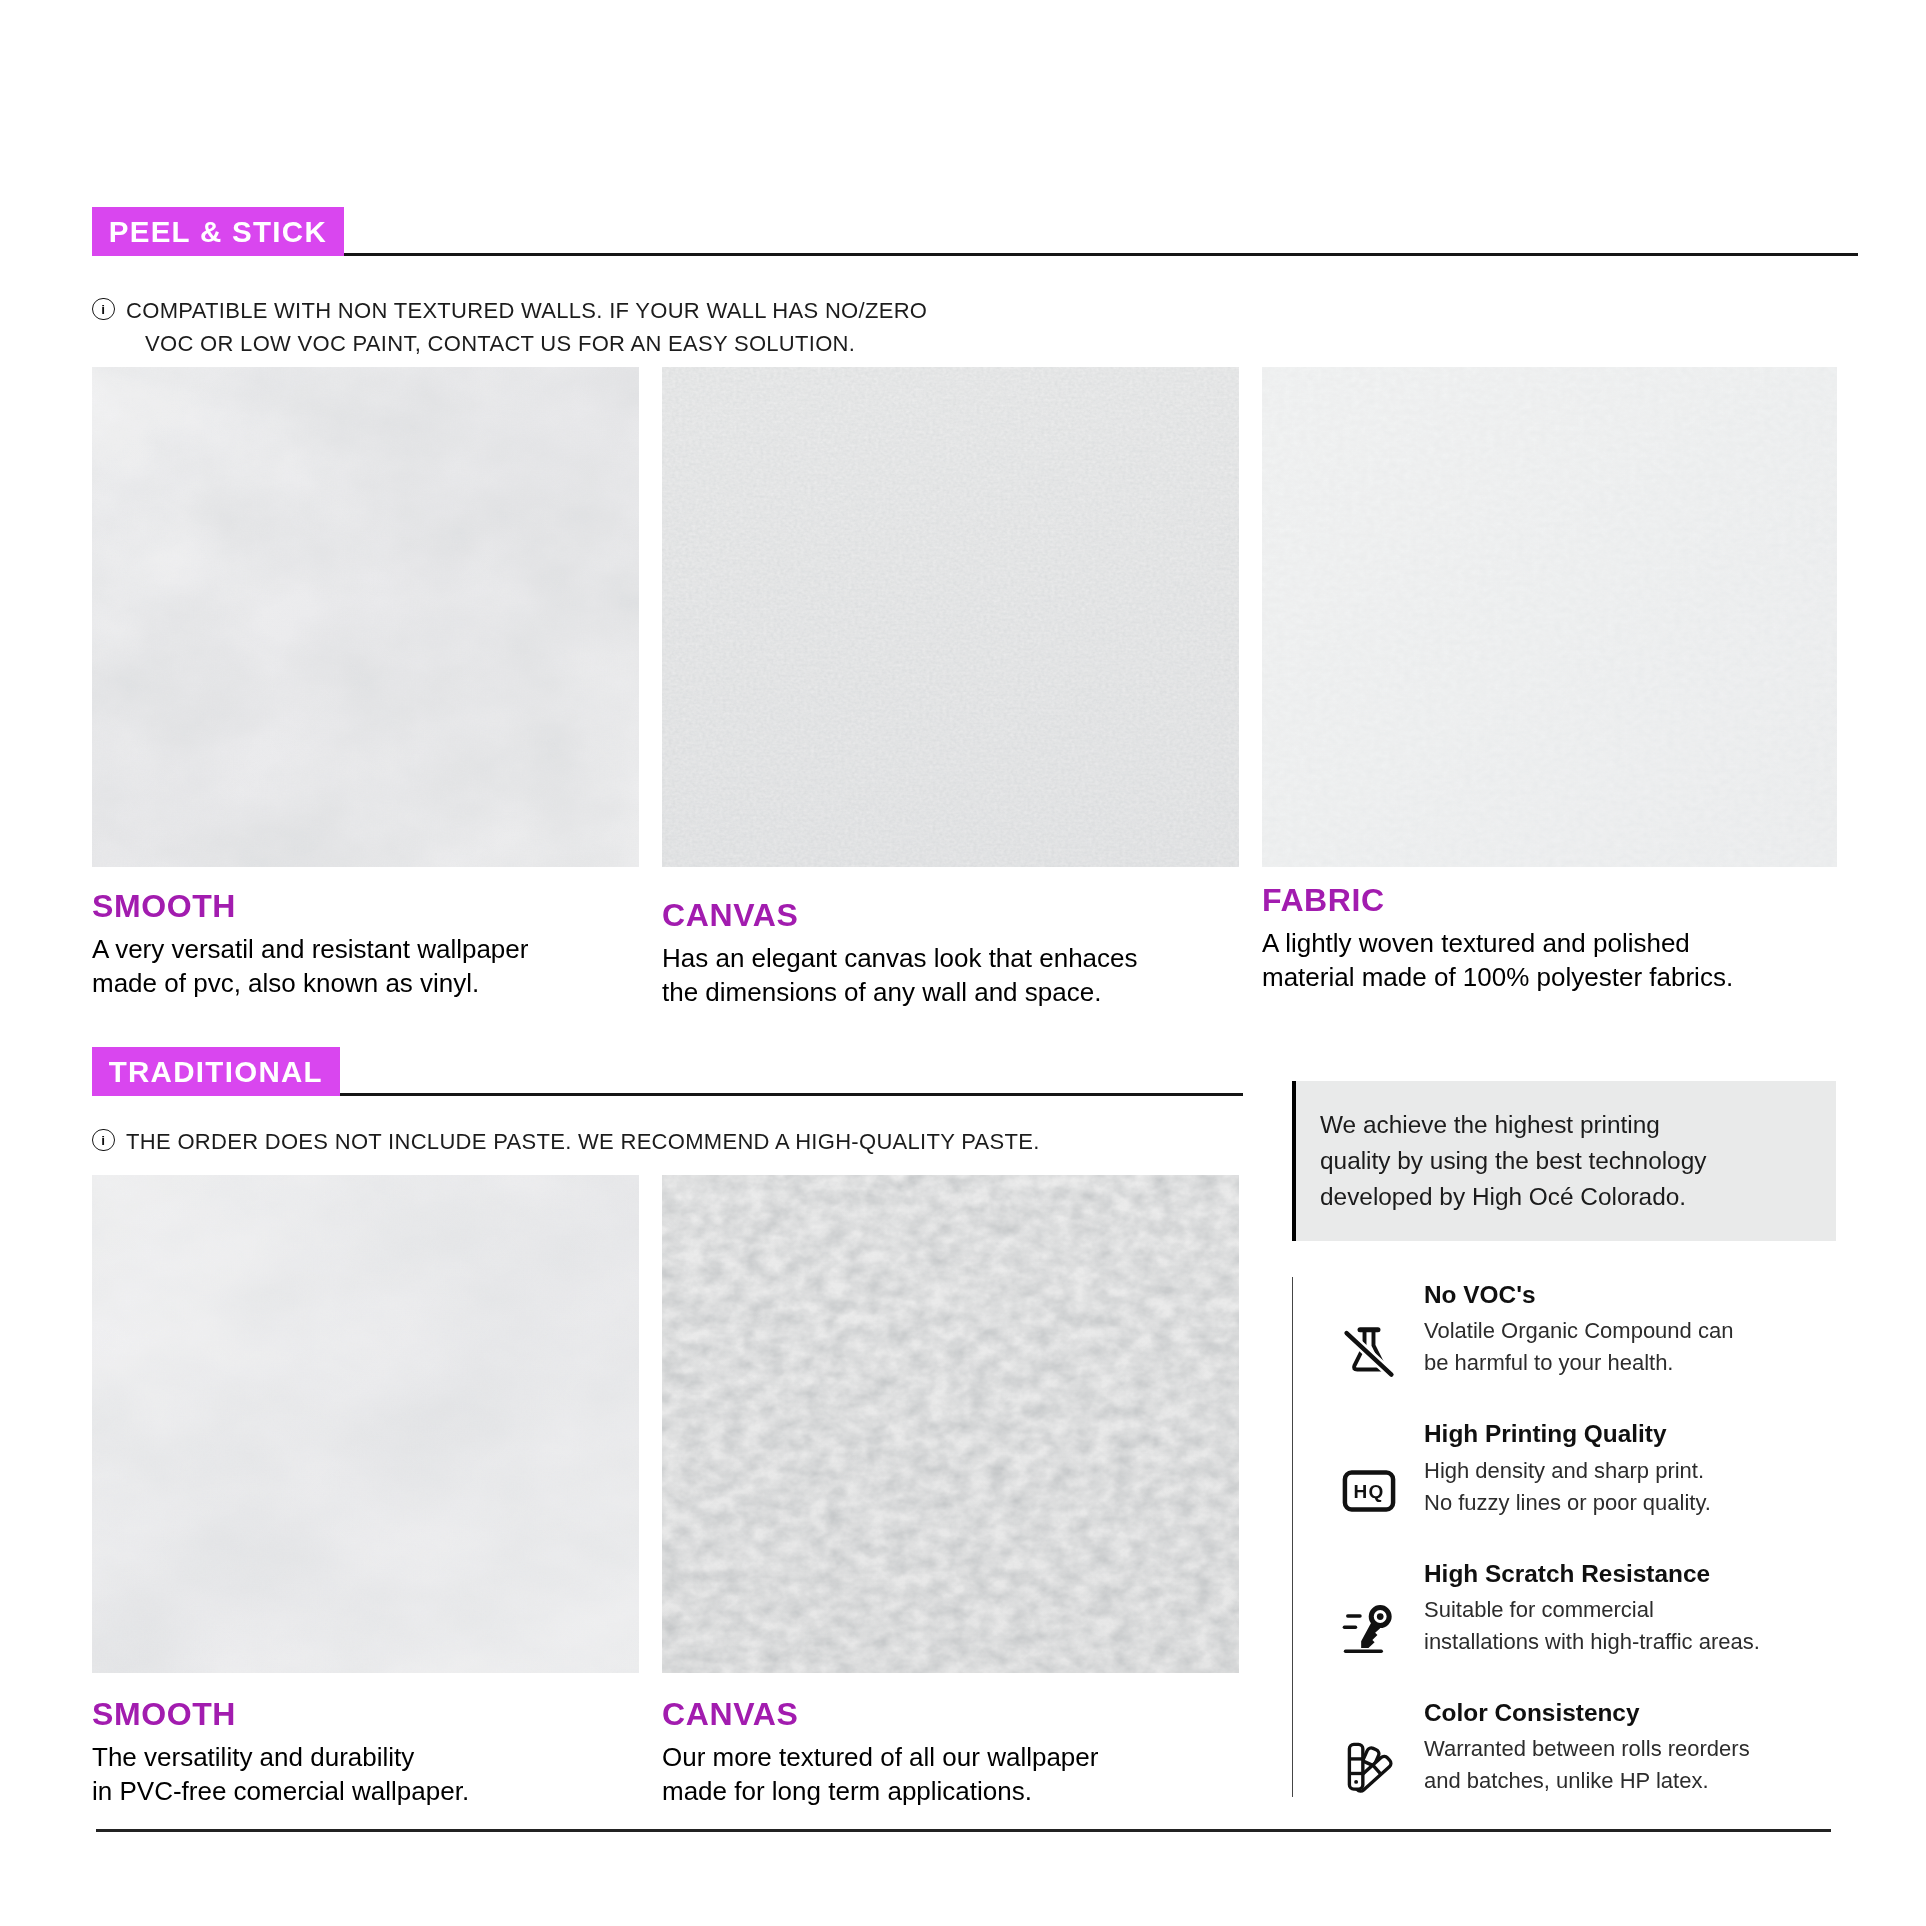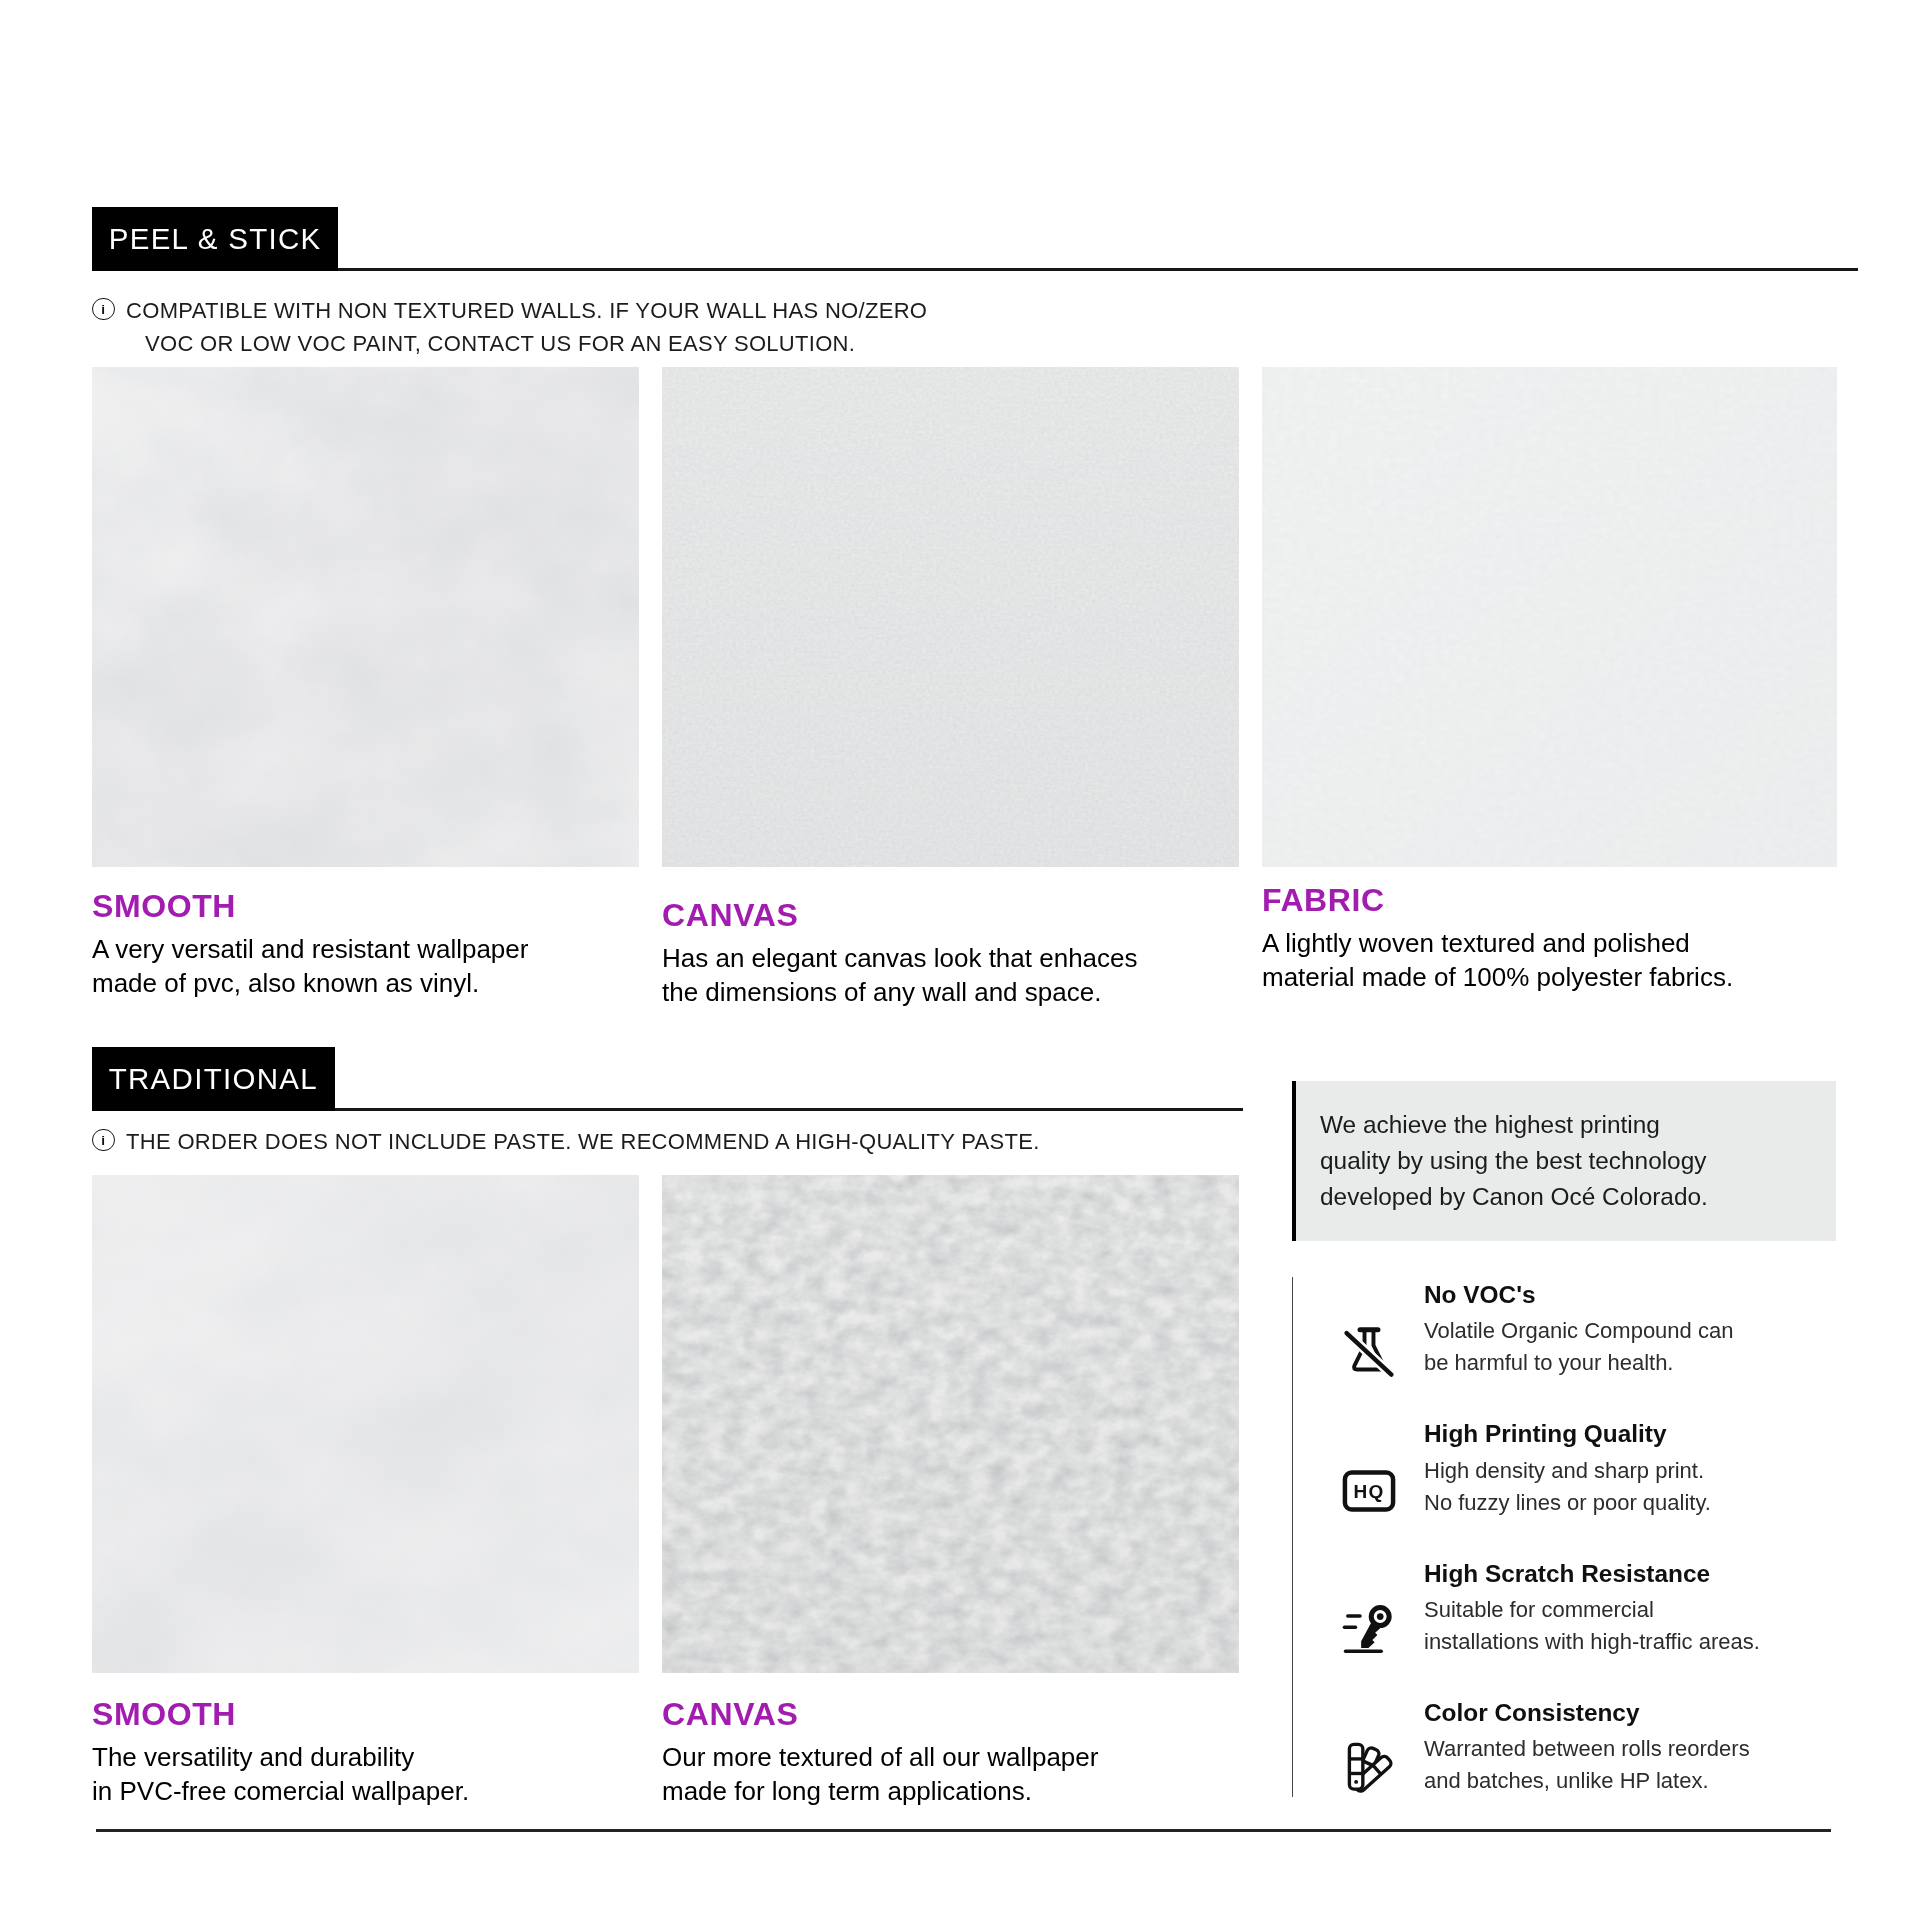--- a/index.html
+++ b/index.html
@@ -4,22 +4,22 @@
 <style>
   html,body{margin:0;padding:0;background:#ffffff;}
   .page{position:relative;width:1926px;height:1926px;background:#fff;overflow:hidden;
         font-family:"Liberation Sans",sans-serif;color:#1e1e1e;}
   .defs{position:absolute;width:0;height:0;overflow:hidden;}
 
   .title{position:absolute;top:82px;left:0;width:100%;margin:0;text-align:center;
          font-size:67px;font-weight:500;letter-spacing:9px;color:#1d1d1d;}
 
   .sec-header{position:absolute;display:flex;align-items:flex-end;}
-  .tag{background:#000000;color:#ffffff;height:64px;display:flex;align-items:center;
-       padding:0 16.7px;font-size:29.5px;font-weight:400;letter-spacing:1.3px;white-space:nowrap;}
+  .tag{background:#d946ef;color:#ffffff;height:49px;display:flex;align-items:center;
+       padding:0 16.7px;font-size:29.5px;font-weight:700;letter-spacing:1.3px;white-space:nowrap;}
   .rule{flex:1;height:0;border-bottom:3.9px solid #161616;}
 
   .note{position:absolute;display:flex;gap:11.6px;}
   .info-icon{width:20.5px;height:20.5px;border:1.9px solid #151515;border-radius:50%;
              display:inline-flex;align-items:center;justify-content:center;
              font-size:13.5px;font-weight:700;flex:none;margin-top:3.9px;color:#111;}
   .info-icon i{font-style:normal;}
   .note-text{font-size:22px;line-height:33px;letter-spacing:0.3px;color:#1c1c1c;}
   .nl{display:block;}
   .nl.indent{margin-left:19px;}
@@ -292,21 +292,21 @@
       <p>
         <span>Our more textured of all our wallpaper</span>
         <span>made for long term applications.</span>
       </p>
     </div>
   </div>
 
   <div class="quality-box">
     <span>We achieve the highest printing</span>
     <span>quality by using the best technology</span>
-    <span>developed by Canon Océ Colorado.</span>
+    <span>developed by High Océ Colorado.</span>
   </div>
 
   <div class="features">
 
     <div class="feature">
       <span class="ficon">
         <svg viewBox="0 0 100 100" aria-hidden="true">
           <g fill="none" stroke="#111" stroke-width="7" stroke-linecap="round" stroke-linejoin="round">
             <path d="M42 14 V40 L24 76 Q21 83 29 83 H71 Q79 83 76 76 L58 40 V14"></path>
             <path d="M34 12 H66" stroke-width="9"></path>

